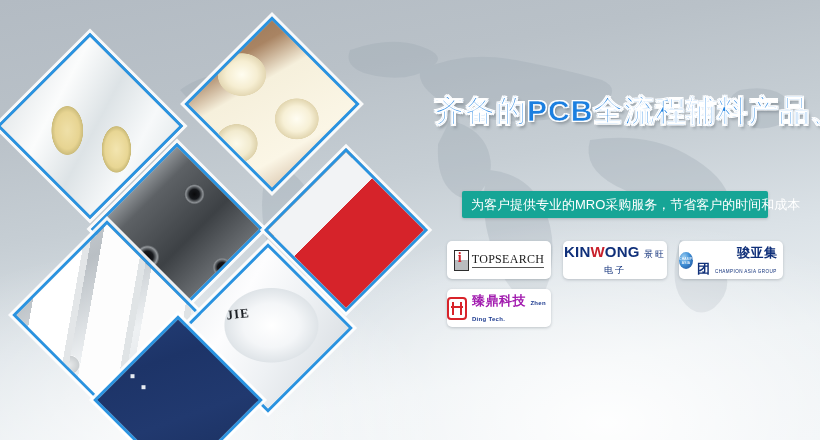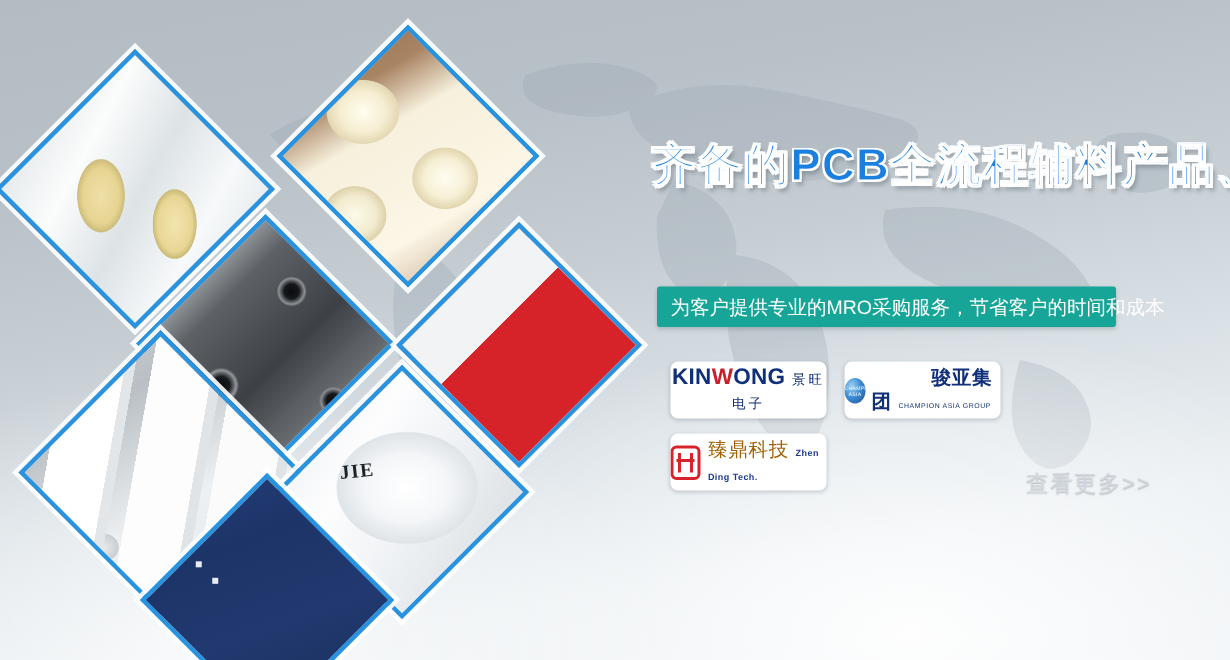--- a/index.html
+++ b/index.html
@@ -149,21 +149,21 @@
       -1px 1px 0 #ffffff,
        1px -1px 0 #ffffff,
       -1px -1px 0 #ffffff,
        2px 3px 3px rgba(80,90,100,.45);
     white-space: nowrap;
   }
   .headline .line { display: block; }
 
   .subbar {
     position: absolute;
-    left: 438px;
+    left: 462px;
     top: 191px;
     width: 306px;
     height: 27px;
     background: #16a596;
     border-radius: 2px;
     box-shadow: 0 1px 3px rgba(60,70,80,.25);
   }
   .subbar span {
     display: block;
     padding: 0 9px;
@@ -261,21 +261,21 @@
     position: absolute; left: 3px; top: 3px; right: 3px; bottom: 3px;
     border-left: 2px solid #d8232a;
     border-right: 2px solid #d8232a;
   }
   .lg-zhending .mark::after {
     content: "";
     position: absolute; left: 2px; right: 2px; top: 7.5px;
     border-top: 2px solid #d8232a;
   }
   .lg-zhending .txt { line-height: 1; }
-  .lg-zhending .cn { font-size: 13px; font-weight: normal; color: #a16207; letter-spacing: .5px; }
+  .lg-zhending .cn { font-size: 13px; font-weight: bold; color: #a21caf; letter-spacing: .5px; }
   .lg-zhending .en { font-size: 6px; font-weight: bold; color: #1c3a8f; letter-spacing: .3px; margin-top: 2px; }
 
   .more {
     position: absolute;
     left: 684px;
     top: 313px;
     font-size: 15px;
     color: #d3d9de;
     letter-spacing: 1px;
     text-shadow: 0 1px 1px rgba(120,130,140,.55);
@@ -349,20 +349,26 @@
     <span class="line">齐备的PCB全流程辅料产品、</span>
   </div>
 
   <div class="subbar">
     <span>为客户提供专业的MRO采购服务，节省客户的时间和成本</span>
   </div>
 
   <div class="logos">
     <div class="logo-row">
 
+      <div class="badge">
+        <span class="lg-topsearch">
+          <span class="mark"></span>
+          <span class="wm">TOPSEARCH</span>
+        </span>
+      </div>
 
       <div class="badge">
         <span class="lg-kinwong">
           <span class="en">KIN<u>W</u>ONG</span>
           <span class="cn">景旺电子</span>
         </span>
       </div>
 
       <div class="badge">
         <span class="lg-champion">
@@ -381,15 +387,14 @@
           <span class="mark"></span>
           <span class="txt">
             <span class="cn">臻鼎科技</span>
             <span class="en">Zhen Ding Tech.</span>
           </span>
         </span>
       </div>
     </div>
   </div>
 
-  <div class="more">查看更多&gt;&gt;</div>
 
 </div>
 
 </body></html>

